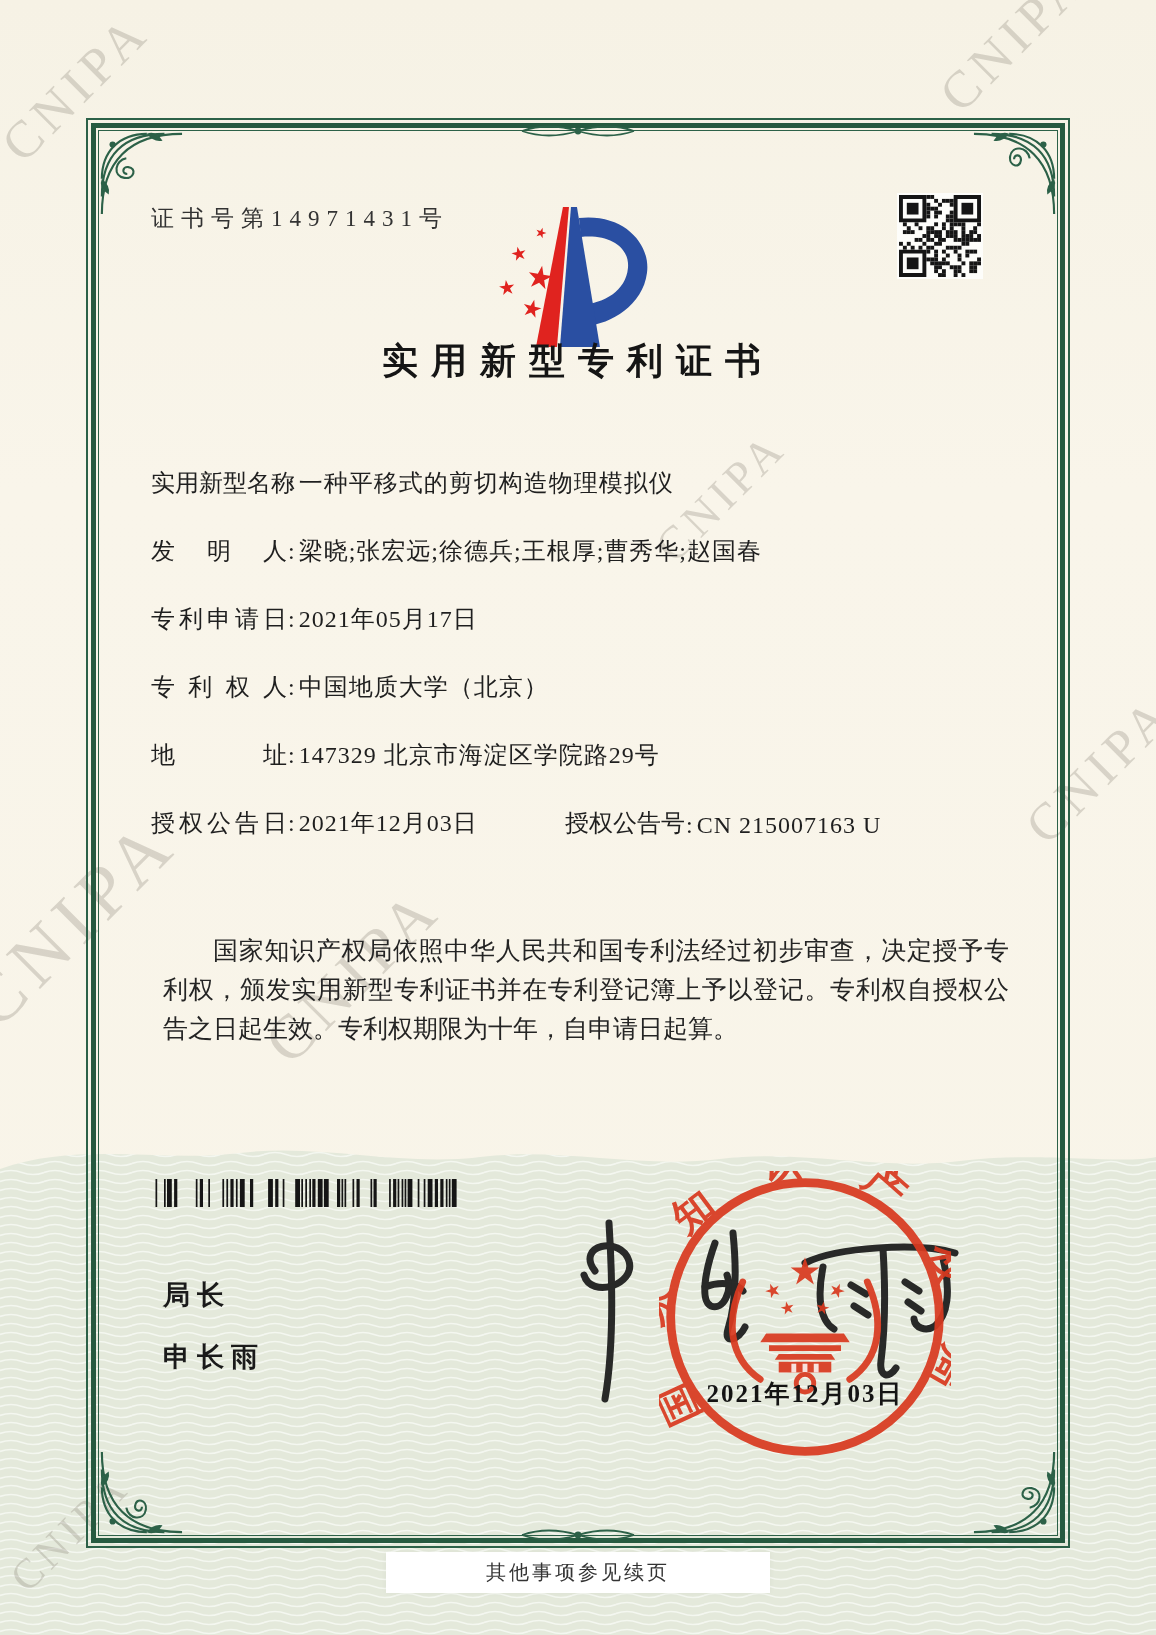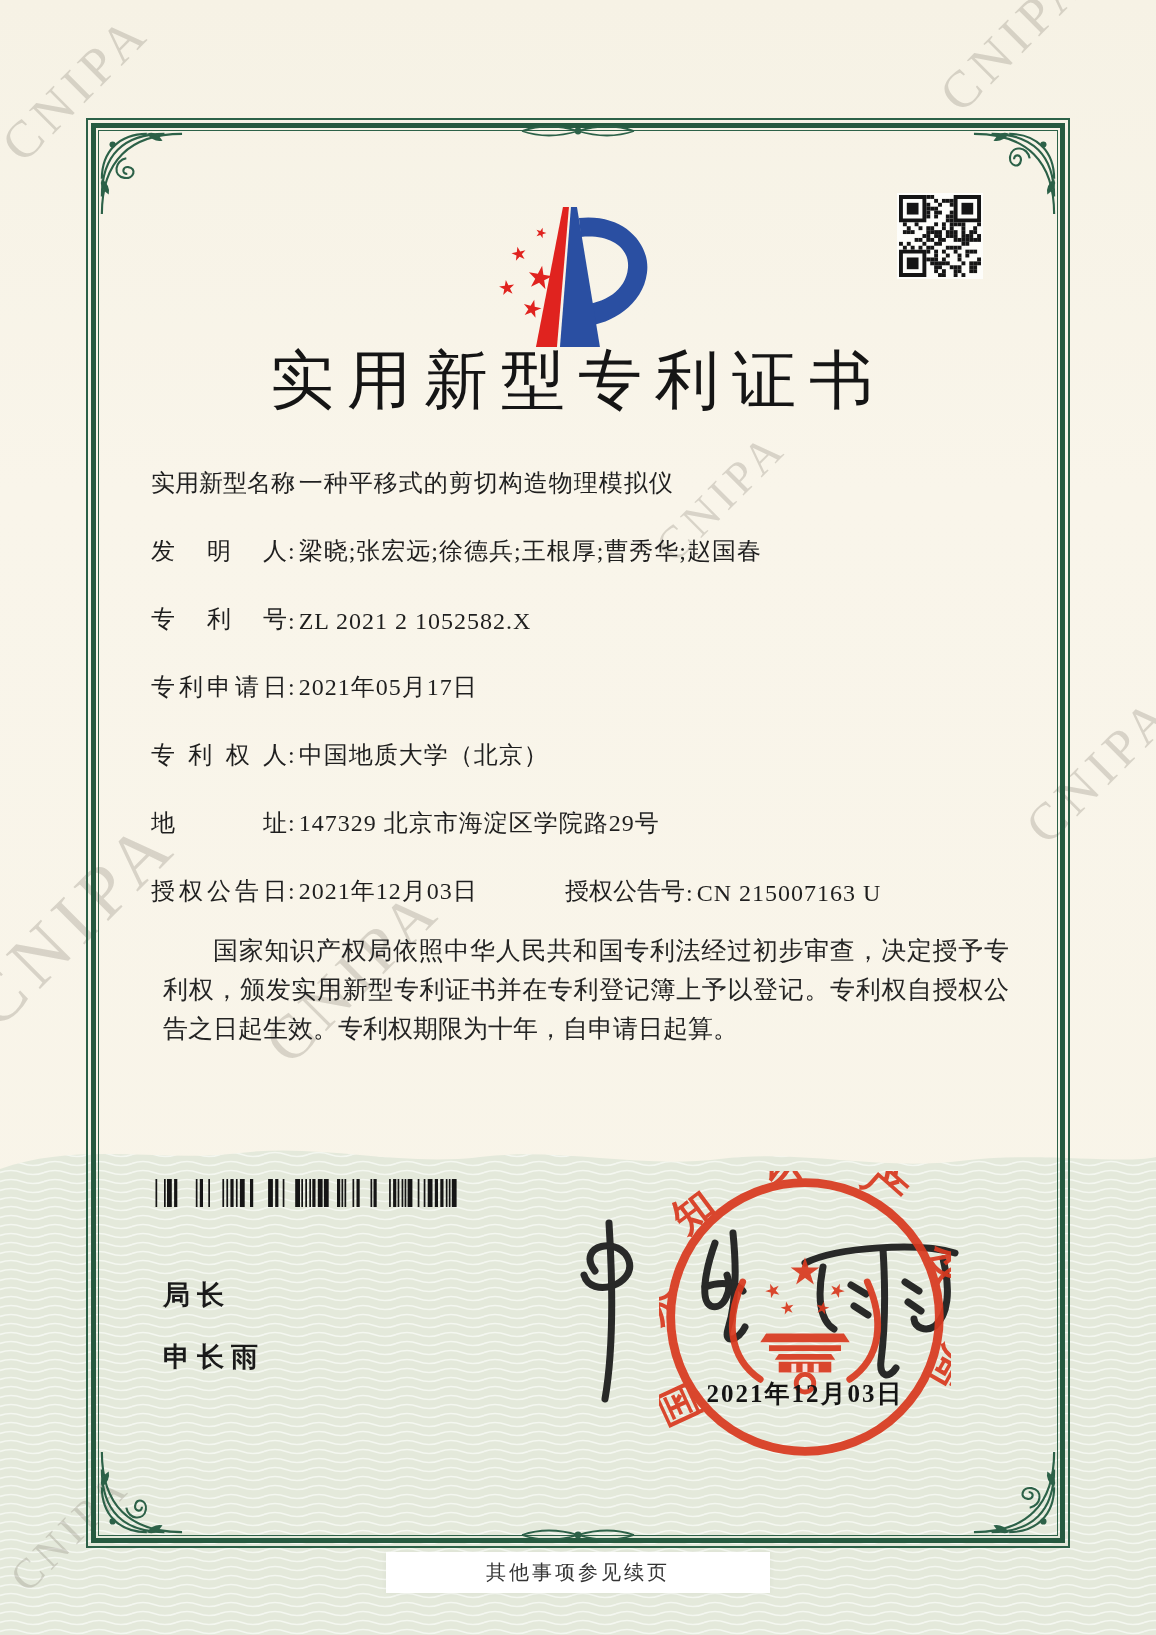--- a/index.html
+++ b/index.html
@@ -48,21 +48,21 @@
   .edge-orn.top{left:50%;top:-9px;transform:translateX(-50%);}
   .edge-orn.bottom{left:50%;bottom:-9px;transform:translateX(-50%);}
   .green-stroke{stroke:var(--border-green);fill:none;}
   .green-fill{fill:var(--border-green);}
   
   .cert-no{position:absolute;left:52px;top:72px;font-size:23px;letter-spacing:7px;color:#333;}
   .logo{position:absolute;left:50%;top:74px;width:152px;height:142px;transform:translateX(-52%);}
   .qr{position:absolute;right:74px;top:62px;width:86px;height:86px;background:#fdfdfa;padding:2px;}
   .title{
     position:absolute;left:0;right:0;top:206px;text-align:center;
-    font-size:64px;font-weight:normal;letter-spacing:13px;color:#151515;
+    font-size:36px;font-weight:bold;letter-spacing:13px;color:#151515;
   }
   
   .fields{position:absolute;left:52px;right:50px;top:336px;font-size:24px;}
   .field-row{position:relative;height:32px;margin-bottom:36px;white-space:nowrap;}
   .flabel{
     display:inline-block;width:136px;
     text-align:justify;text-align-last:justify;
     vertical-align:bottom;
   }
   .colon{display:inline-block;margin:0 4px 0 1px;}
@@ -177,20 +177,21 @@
 
         <svg class="edge-orn top" width="120" height="18" viewBox="0 0 120 18">
           <path class="green-stroke" stroke-width="1.8" d="M4,9 Q30,0 60,9 Q90,18 116,9 M4,9 Q30,18 60,9 Q90,0 116,9"></path>
           <circle class="green-fill" cx="60" cy="9" r="3.4"></circle>
         </svg>
         <svg class="edge-orn bottom" width="120" height="18" viewBox="0 0 120 18">
           <path class="green-stroke" stroke-width="1.8" d="M4,9 Q30,0 60,9 Q90,18 116,9 M4,9 Q30,18 60,9 Q90,0 116,9"></path>
           <circle class="green-fill" cx="60" cy="9" r="3.4"></circle>
         </svg>
 
+        <div class="cert-no">证书号第14971431号</div>
 
         <svg class="logo" viewBox="0 0 152 142">
           <path style="fill:var(--logo-blue)" d="M80,13 C126,8 152,40 148,68 C144,100 112,119 87,121 L83,100 C105,98 127,86 129,63 C131,42 110,29 82,32 Z"></path>
           <path style="fill:var(--logo-red)" d="M64,2 L70,2 L58,142 L37,142 Z"></path>
           <path style="fill:var(--logo-blue)" d="M72,2 L78,2 L101,142 L61,142 Z"></path>
           <g style="fill:var(--logo-red)">
             <use href="#star" transform="translate(42,28) scale(0.55) rotate(18)"></use>
             <use href="#star" transform="translate(20,49) scale(0.75) rotate(-12)"></use>
             <use href="#star" transform="translate(41,73) scale(1.25) rotate(10)"></use>
             <use href="#star" transform="translate(8,83) scale(0.8) rotate(-8)"></use>
@@ -347,23 +348,20 @@
         <div class="title">实用新型专利证书</div>
 
         <div class="fields">
           <div class="field-row">
             <span class="flabel">实用新型名称</span><span class="colon">:</span><span class="fvalue">一种平移式的剪切构造物理模拟仪</span>
           </div>
           <div class="field-row">
             <span class="flabel">发明人</span><span class="colon">:</span><span class="fvalue">梁晓;张宏远;徐德兵;王根厚;曹秀华;赵国春</span>
           </div>
           <div class="field-row">
-            <span class="flabel">专利号</span><span class="colon">:</span><span class="fvalue">ZL 2021 2 1052582.X</span>
-          </div>
-          <div class="field-row">
             <span class="flabel">专利申请日</span><span class="colon">:</span><span class="fvalue">2021年05月17日</span>
           </div>
           <div class="field-row">
             <span class="flabel">专利权人</span><span class="colon">:</span><span class="fvalue">中国地质大学（北京）</span>
           </div>
           <div class="field-row">
             <span class="flabel">地址</span><span class="colon">:</span><span class="fvalue">147329 北京市海淀区学院路29号</span>
           </div>
           <div class="field-row">
             <span class="flabel">授权公告日</span><span class="colon">:</span><span class="fvalue">2021年12月03日</span>

